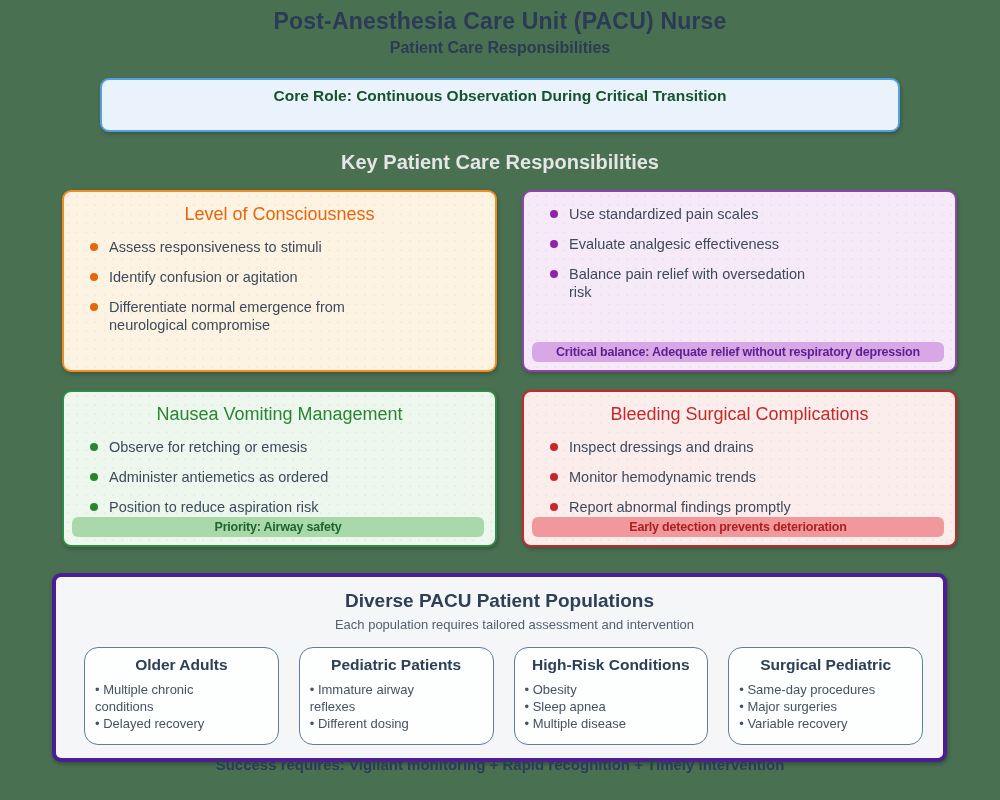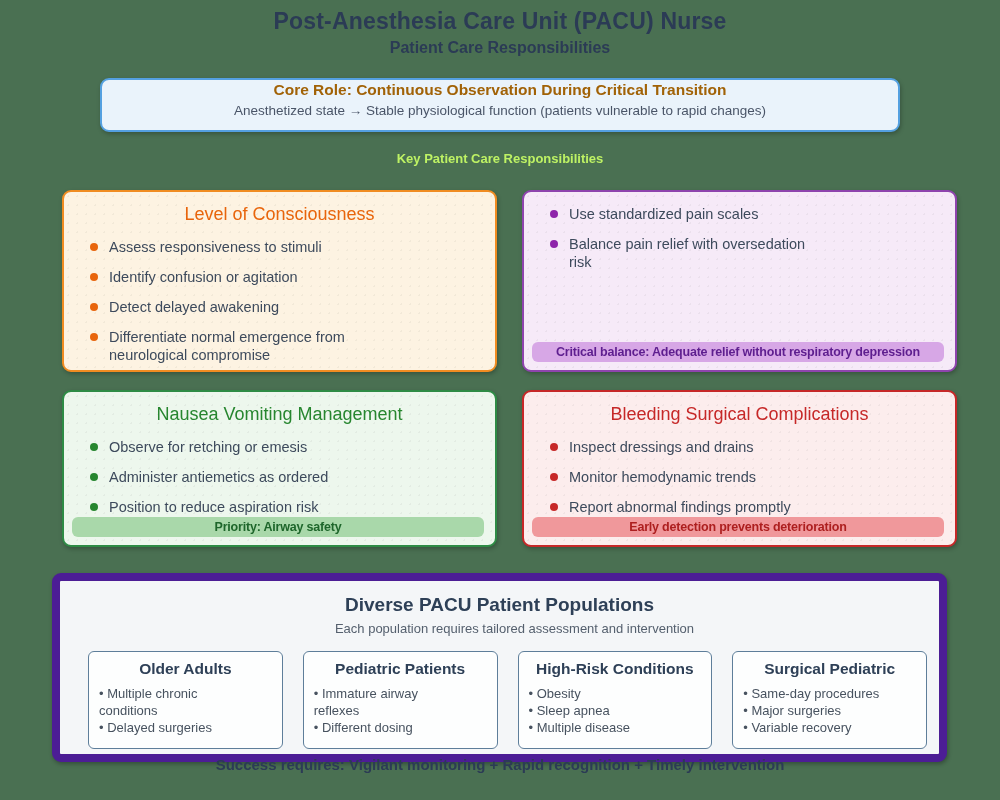--- a/index.html
+++ b/index.html
@@ -22,26 +22,26 @@
     font-size:16px; font-weight:600; color:#2B3B55;
   }
 
   
   .core-box {
     left:100px; top:78px; width:800px; height:54px;
     background:#EAF3FB; border:2px solid #54A0E0; border-radius:9px;
     box-sizing:border-box; text-align:center;
     box-shadow:1px 2px 4px rgba(0,0,0,0.25);
   }
-  .core-title { margin-top:1px; font-size:15.5px; font-weight:bold; color:#a16207; }
+  .core-title { margin-top:7px; font-size:15.5px; font-weight:bold; color:#14532d; }
   .core-sub   { margin-top:4px; font-size:13.5px; color:#4A5568; }
 
   .section-heading {
     top:151px; left:0; width:1000px; text-align:center;
-    font-size:13px; font-weight:bold; color:#bef264;
+    font-size:20px; font-weight:bold; color:#e5e5e5;
   }
 
   
   .card {
     background:var(--bg);
     background-image:radial-gradient(rgba(0,0,0,0.045) 1px, transparent 1px);
     background-size:9px 9px;
     border:2px solid var(--border); border-radius:9px;
     box-sizing:border-box;
     box-shadow:1px 2px 4px rgba(0,0,0,0.25);
@@ -70,36 +70,36 @@
     border-radius:6px; background:var(--pillbg);
     text-align:center; line-height:20px;
     font-size:12.5px; font-weight:bold; color:var(--pilltext);
     letter-spacing:-0.2px;
     margin-top:42px;
   }
 
   
   .pop-box {
     left:52px; top:573px; width:895px; height:189px;
-    background:#F4F6F8; border:8px solid #4c1d95; border-radius:9px;
+    background:#F4F6F8; border:4px solid #4c1d95; border-radius:9px;
     box-sizing:border-box;
     box-shadow:1px 2px 4px rgba(0,0,0,0.3);
   }
   .pop-title {
     margin-top:13px; text-align:center;
     font-size:19px; font-weight:bold; color:#2E4057;
   }
   .pop-sub { margin-top:5px; text-align:center; font-size:13px; color:#55606E;padding-left:30px; }
   .pop-groups {
     position:absolute; left:28px; top:70px; width:839px;
     display:flex; gap:20px;
   }
   .group-card {
     width:200px; height:98px; box-sizing:border-box;
-    background:#FDFEFE; border:1.5px solid #5E7E9A; border-radius:6px;
+    background:#FDFEFE; border:1.5px solid #5E7E9A; border-radius:14px;
     padding:8px 10px 0 10px;
   }
   .group-title {
     text-align:center; font-size:15.5px; font-weight:bold; color:#2E4057;
     margin-bottom:7px;
   }
   .group-item {
     font-size:13px; line-height:17px; color:#47525F;
     white-space:pre-line;
   }
@@ -111,53 +111,52 @@
   }
 </style>
 </head>
 <body>
 
 <div class="abs page-title">Post-Anesthesia Care Unit (PACU) Nurse</div>
 <div class="abs page-subtitle">Patient Care Responsibilities</div>
 
 <div class="abs core-box">
   <div class="core-title">Core Role: Continuous Observation During Critical Transition</div>
-  <div class="core-sub">Anesthetized state → Stable physiological function (patients vulnerable to rapid changes)</div>
 </div>
 
 <div class="abs section-heading">Key Patient Care Responsibilities</div>
 
 <div class="abs card" id="card-loc" style="--accent: #E8650C; --border: #F08C21; --bg: #FDF3E2;">
   <div class="card-title">Level of Consciousness</div>
   <div class="bullets">
     <div class="bullet">
         <span class="dot"></span>
         <span class="bullet-text">Assess responsiveness to stimuli</span>
       </div>
     <div class="bullet">
         <span class="dot"></span>
         <span class="bullet-text">Identify confusion or agitation</span>
       </div>
     <div class="bullet">
         <span class="dot"></span>
-        <span class="bullet-text">Detect delayed awakening</span>
-      </div>
-    <div class="bullet">
-        <span class="dot"></span>
         <span class="bullet-text">Differentiate normal emergence from
 neurological compromise</span>
       </div>
   </div>
 </div>
 
 <div class="abs card" id="card-pain" style="--accent: #8E24AA; --border: #8E44AD; --bg: #F6EAF8; --pillbg: #D7A7E6; --pilltext: #5E1E8F;">
   <div class="bullets">
     <div class="bullet">
         <span class="dot"></span>
         <span class="bullet-text">Use standardized pain scales</span>
+      </div>
+    <div class="bullet">
+        <span class="dot"></span>
+        <span class="bullet-text">Evaluate analgesic effectiveness</span>
       </div>
     <div class="bullet">
         <span class="dot"></span>
         <span class="bullet-text">Balance pain relief with oversedation
 risk</span>
       </div>
   </div>
   <div class="pill">Critical balance: Adequate relief without respiratory depression</div>
 </div>
 
@@ -200,21 +199,21 @@
 </div>
 
 <div class="abs pop-box">
   <div class="pop-title">Diverse PACU Patient Populations</div>
   <div class="pop-sub">Each population requires tailored assessment and intervention</div>
   <div class="pop-groups">
     <div class="group-card">
       <div class="group-title">Older Adults</div>
       <div class="group-item">• Multiple chronic
 conditions</div>
-      <div class="group-item">• Delayed surgeries</div>
+      <div class="group-item">• Delayed recovery</div>
     </div>
     <div class="group-card">
       <div class="group-title">Pediatric Patients</div>
       <div class="group-item">• Immature airway
 reflexes</div>
       <div class="group-item">• Different dosing</div>
     </div>
     <div class="group-card">
       <div class="group-title">High-Risk Conditions</div>
       <div class="group-item">• Obesity</div>

